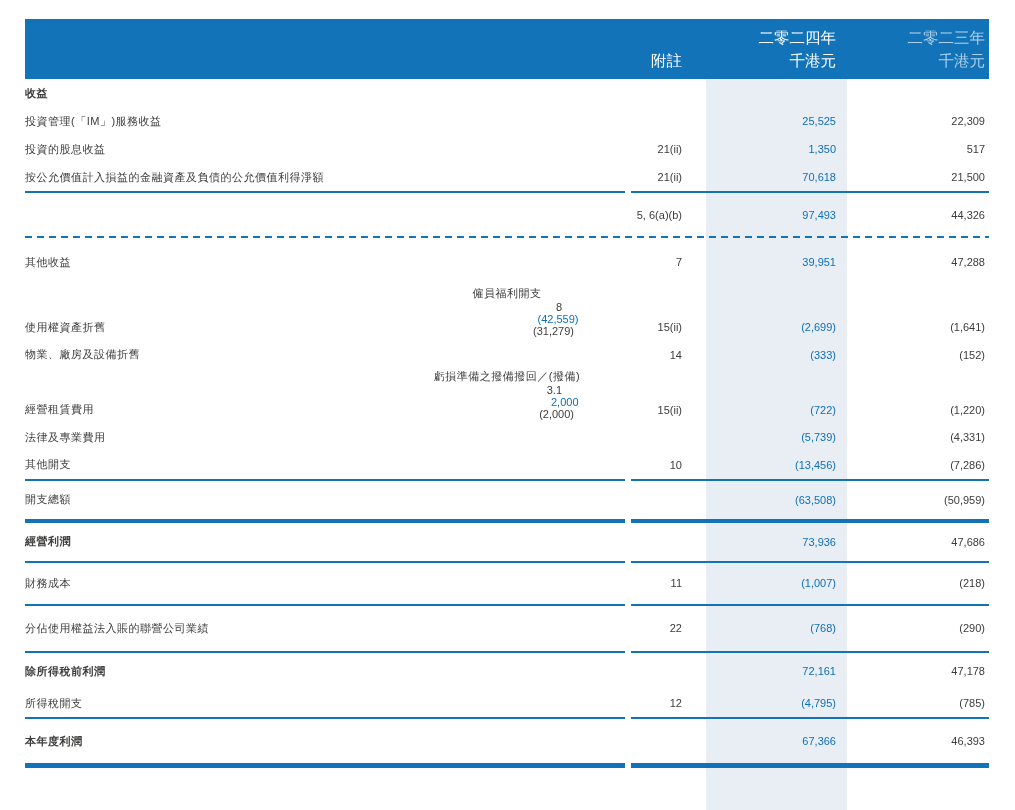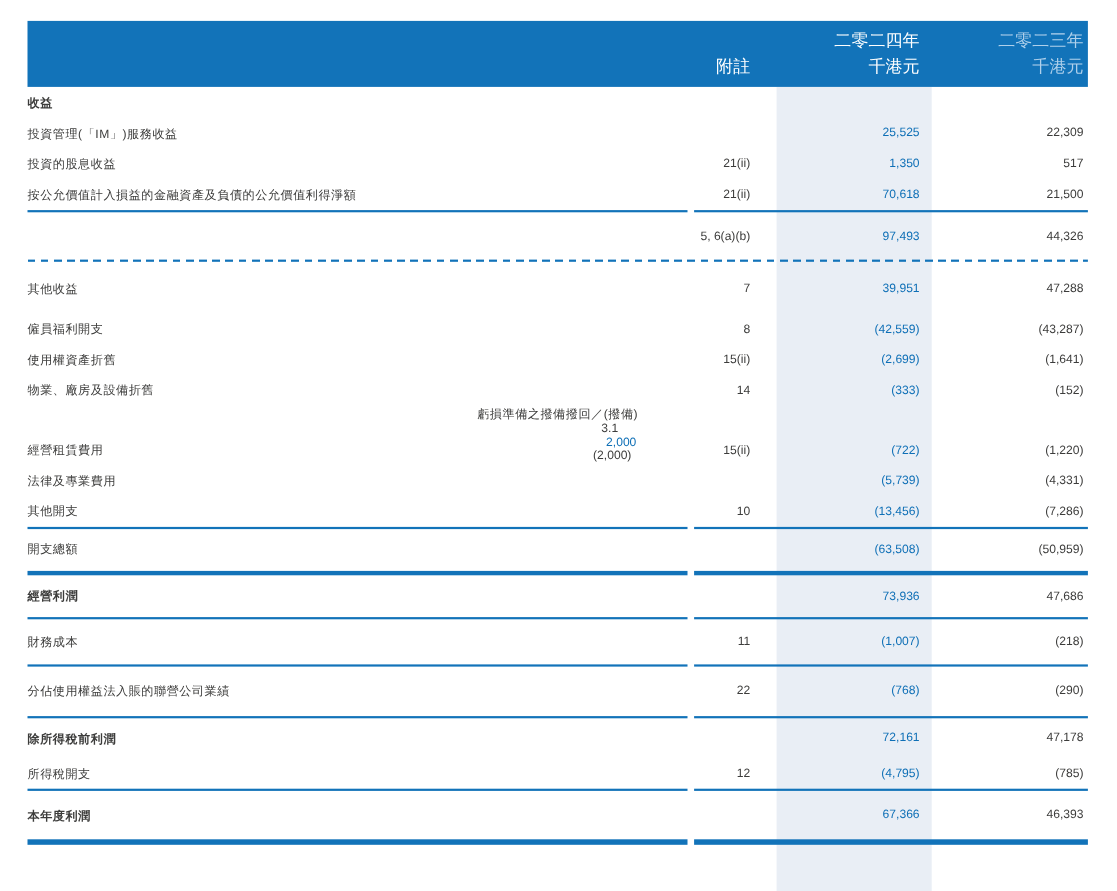--- a/index.html
+++ b/index.html
@@ -110,25 +110,25 @@
         <div class="c-v2024">97,493</div>
         <div class="c-v2023">44,326</div>
       </div>
       <div class="rule dashed"></div>
       <div class="row item" style="height: 48px; align-items: center;">
         <div class="c-label">其他收益</div>
         <div class="c-note">7</div>
         <div class="c-v2024">39,951</div>
         <div class="c-v2023">47,288</div>
       </div>
-      <div class="row item" style="height: 27.5px;">
+      <div class="row item" style="height: 27.5px; flex-direction: column;">
         <div class="c-label">僱員福利開支</div>
         <div class="c-note">8</div>
         <div class="c-v2024">(42,559)</div>
-        <div class="c-v2023">(43,287)</div>
+        <div class="c-v2023">(31,279)</div>
       </div>
       <div class="row item" style="height: 27.5px;">
         <div class="c-label">使用權資產折舊</div>
         <div class="c-note">15(ii)</div>
         <div class="c-v2024">(2,699)</div>
         <div class="c-v2023">(1,641)</div>
       </div>
       <div class="row item" style="height: 27.5px;">
         <div class="c-label">物業、廠房及設備折舊</div>
         <div class="c-note">14</div>

